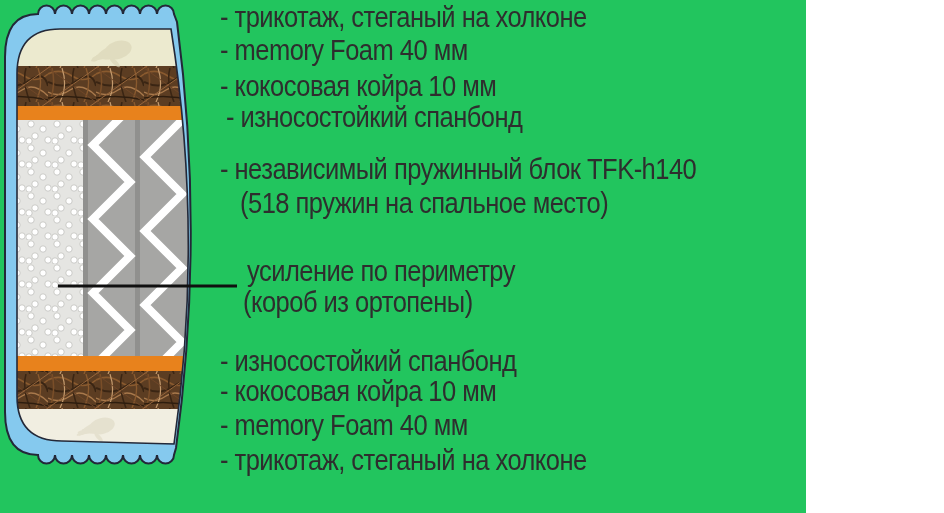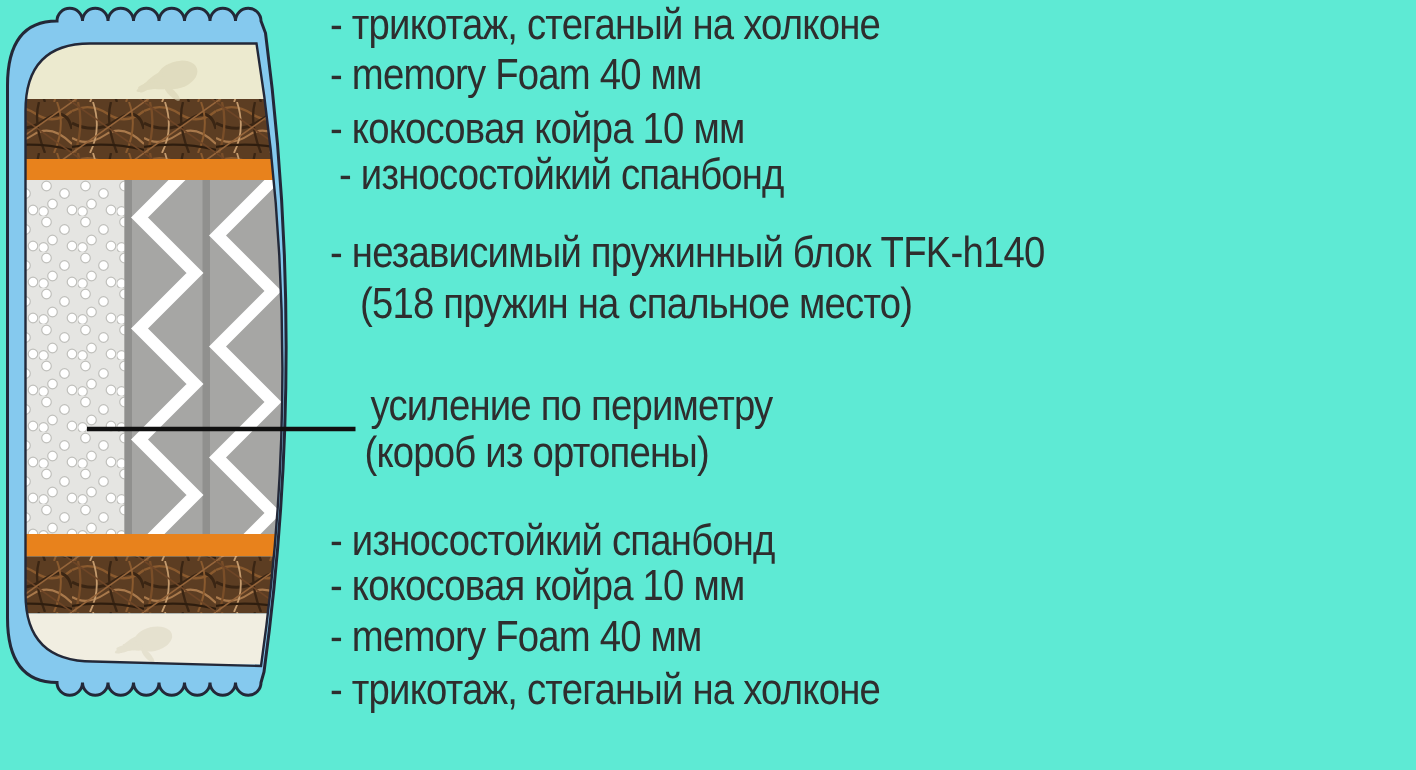--- a/index.html
+++ b/index.html
@@ -1,16 +1,16 @@
 <!DOCTYPE html>
 <html><head>
 <meta charset="utf-8">
 <style>
   html,body{margin:0;padding:0;background:#fff;}
-  .stage{position:relative;width:944px;height:513px;background:#5eead4;overflow:hidden;
+  .stage{position:relative;width:806px;height:513px;background:#22c55e;overflow:hidden;
          font-family:"Liberation Sans",sans-serif;}
   .diagram-svg{position:absolute;left:0;top:0;}
   .lbl{position:absolute;white-space:nowrap;font-size:29px;letter-spacing:-0.6px;
        color:#2e2e2e;line-height:1.1;transform:scaleX(0.88);transform-origin:0 0;
        font-family:"Liberation Sans",sans-serif;}
 </style>
 </head>
 <body>
 
 <div class="stage">

